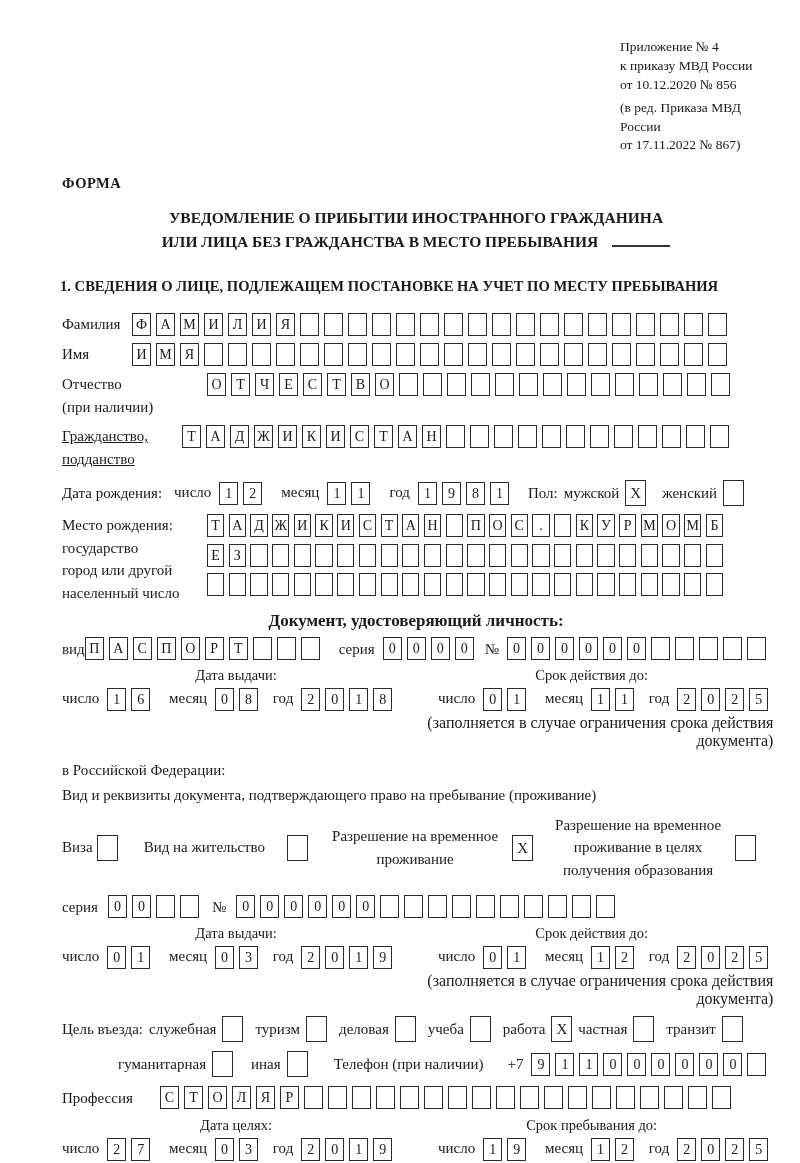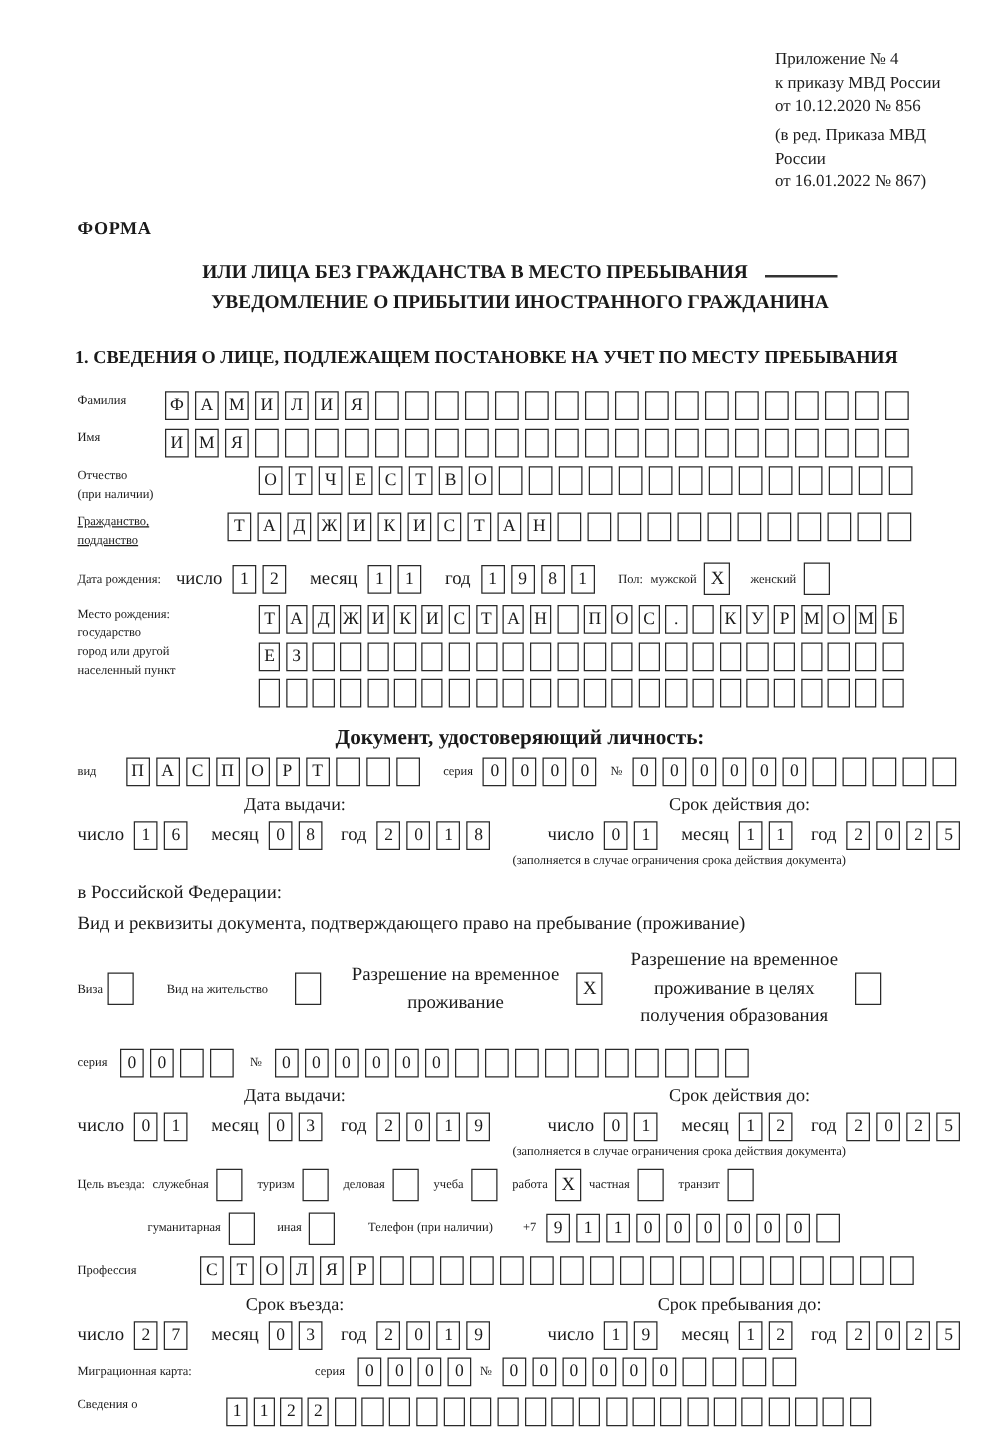--- a/index.html
+++ b/index.html
@@ -10,21 +10,21 @@
     padding:38px 30px 10px 62px; overflow:hidden;
   }
   .hdr { margin-left:558px; font-size:13.5px; line-height:1.4; }
   .hdr .gap { margin-top:4px; }
   .forma { font-weight:bold; font-size:14.5px; margin:20px 35px 0 0; letter-spacing:0.5px; }
   .title { text-align:center; font-weight:bold; font-size:15.5px; line-height:1.55; margin-top:14px; }
   .t-underline { display:inline-block; width:58px; border-bottom:2px solid #333; height:14px; margin-left:10px; }
   .sec-heading { font-weight:bold; font-size:14.6px; margin:24px 0 18px -2px; }
 
   .row { display:flex; align-items:flex-start; margin-bottom:7px; white-space:nowrap; }
-  .lbl { font-size:10px; line-height:1.5; }
+  .lbl { font-size:15px; line-height:1.5; }
   .w70 { width:70px; flex:none; }
   .w98 { width:98px; flex:none; }
   .w119 { width:119px; flex:none; }
   .w120 { width:120px; flex:none;text-decoration:underline; }
   .w145 { width:145px; flex:none; }
   .w190 { width:190px; flex:none; }
 
   .cells { white-space:nowrap; }
   .cell {
     display:inline-block; width:17px; height:21px; border:1.6px solid #2a2a2a;
@@ -39,49 +39,49 @@
     text-align:center; font-size:15px; line-height:24px; vertical-align:middle;
     background:#fff; flex:none;
   }
   .dlabel { margin-right:8px; }
   .dgroup { margin-right:14px; white-space:nowrap; }
 
   .dates { display:flex; margin-bottom:4px; }
   .dcol-l { width:348px; flex:none; }
   .dcol-r { flex:1; }
   .dhead { text-align:center; font-size:14.5px; margin-bottom:4px; }
-  .dnote { font-size:10px; text-align:left; margin-top:3px; }
+  .dnote { font-size:16px; text-align:right; margin-top:3px; }
 
   .permit-text { font-size:15px; line-height:1.65; margin:8px 0 4px 0; }
   .permit-row { display:flex; align-items:center; margin:6px 0 14px 0; }
   .perm-multi { text-align:center; line-height:1.5; }
   .purpose-row { display:flex; align-items:center; margin-bottom:9px; white-space:nowrap; }
   .purpose-row .cbox { margin:0 12px 0 6px; }
 </style>
 </head>
 <body>
 
 <div class="page">
 
   <div class="hdr">
     <div>Приложение № 4</div>
     <div>к приказу МВД России</div>
     <div>от 10.12.2020 № 856</div>
     <div class="gap">(в ред. Приказа МВД России</div>
-    <div>от 16.01.2022 № 867)</div>
+    <div>от 17.11.2022 № 867)</div>
   </div>
 
   <div class="forma">ФОРМА</div>
 
   <div class="title">
+    <div>УВЕДОМЛЕНИЕ О ПРИБЫТИИ ИНОСТРАННОГО ГРАЖДАНИНА</div>
     <div>
       <span>ИЛИ ЛИЦА БЕЗ ГРАЖДАНСТВА В МЕСТО ПРЕБЫВАНИЯ</span>
       <span class="t-underline"></span>
     </div>
-    <div>УВЕДОМЛЕНИЕ О ПРИБЫТИИ ИНОСТРАННОГО ГРАЖДАНИНА</div>
   </div>
 
   <div class="sec-heading">1. СВЕДЕНИЯ О ЛИЦЕ, ПОДЛЕЖАЩЕМ ПОСТАНОВКЕ НА УЧЕТ ПО МЕСТУ ПРЕБЫВАНИЯ</div>
 
   <div class="row">
     <span class="lbl w70">Фамилия</span>
     <span class="cells"><span class="cell">Ф</span><span class="cell">А</span><span class="cell">М</span><span class="cell">И</span><span class="cell">Л</span><span class="cell">И</span><span class="cell">Я</span><span class="cell"></span><span class="cell"></span><span class="cell"></span><span class="cell"></span><span class="cell"></span><span class="cell"></span><span class="cell"></span><span class="cell"></span><span class="cell"></span><span class="cell"></span><span class="cell"></span><span class="cell"></span><span class="cell"></span><span class="cell"></span><span class="cell"></span><span class="cell"></span><span class="cell"></span><span class="cell"></span></span>
   </div>
 
   <div class="row">
@@ -121,21 +121,21 @@
     <span class="cbox">X</span>
     <span class="lbl" style="margin:0 6px 0 16px">женский</span>
     <span class="cbox"></span>
   </div>
 
   <div class="row" style="margin-top:8px">
     <span class="lbl w145">
       <span style="display:block">Место рождения:</span>
       <span style="display:block">государство</span>
       <span style="display:block">город или другой</span>
-      <span style="display:block">населенный пункт</span>
+      <span style="display:block">населенный число</span>
     </span>
     <span class="cellrows sm">
       <span class="cells"><span class="cell">Т</span><span class="cell">А</span><span class="cell">Д</span><span class="cell">Ж</span><span class="cell">И</span><span class="cell">К</span><span class="cell">И</span><span class="cell">С</span><span class="cell">Т</span><span class="cell">А</span><span class="cell">Н</span><span class="cell"></span><span class="cell">П</span><span class="cell">О</span><span class="cell">С</span><span class="cell">.</span><span class="cell"></span><span class="cell">К</span><span class="cell">У</span><span class="cell">Р</span><span class="cell">М</span><span class="cell">О</span><span class="cell">М</span><span class="cell">Б</span></span>
       <span class="cells"><span class="cell">Е</span><span class="cell">З</span><span class="cell"></span><span class="cell"></span><span class="cell"></span><span class="cell"></span><span class="cell"></span><span class="cell"></span><span class="cell"></span><span class="cell"></span><span class="cell"></span><span class="cell"></span><span class="cell"></span><span class="cell"></span><span class="cell"></span><span class="cell"></span><span class="cell"></span><span class="cell"></span><span class="cell"></span><span class="cell"></span><span class="cell"></span><span class="cell"></span><span class="cell"></span><span class="cell"></span></span>
       <span class="cells"><span class="cell"></span><span class="cell"></span><span class="cell"></span><span class="cell"></span><span class="cell"></span><span class="cell"></span><span class="cell"></span><span class="cell"></span><span class="cell"></span><span class="cell"></span><span class="cell"></span><span class="cell"></span><span class="cell"></span><span class="cell"></span><span class="cell"></span><span class="cell"></span><span class="cell"></span><span class="cell"></span><span class="cell"></span><span class="cell"></span><span class="cell"></span><span class="cell"></span><span class="cell"></span><span class="cell"></span></span>
     </span>
   </div>
 
   <div style="text-align:center; font-weight:bold; font-size:17px; margin:2px 0 6px 0;">Документ, удостоверяющий личность:</div>
 
@@ -246,21 +246,21 @@
     <span class="cells"><span class="cell">9</span><span class="cell">1</span><span class="cell">1</span><span class="cell">0</span><span class="cell">0</span><span class="cell">0</span><span class="cell">0</span><span class="cell">0</span><span class="cell">0</span><span class="cell"></span></span>
   </div>
 
   <div class="row" style="align-items:center">
     <span class="lbl w98">Профессия</span>
     <span class="cells"><span class="cell">С</span><span class="cell">Т</span><span class="cell">О</span><span class="cell">Л</span><span class="cell">Я</span><span class="cell">Р</span><span class="cell"></span><span class="cell"></span><span class="cell"></span><span class="cell"></span><span class="cell"></span><span class="cell"></span><span class="cell"></span><span class="cell"></span><span class="cell"></span><span class="cell"></span><span class="cell"></span><span class="cell"></span><span class="cell"></span><span class="cell"></span><span class="cell"></span><span class="cell"></span><span class="cell"></span><span class="cell"></span></span>
   </div>
 
   <div class="dates" style="margin-top:8px">
     <div class="dcol-l">
-      <div class="dhead">Срок въезда:</div>
+      <div class="dhead">Дата целях:</div>
       <div style="white-space:nowrap">
         <span class="dlabel">число</span><span class="cells"><span class="cell">2</span><span class="cell">7</span></span>
         <span class="dlabel" style="margin-left:10px">месяц</span><span class="cells"><span class="cell">0</span><span class="cell">3</span></span>
         <span class="dlabel" style="margin-left:6px">год</span><span class="cells"><span class="cell">2</span><span class="cell">0</span><span class="cell">1</span><span class="cell">9</span></span>
       </div>
     </div>
     <div class="dcol-r">
       <div class="dhead">Срок пребывания до:</div>
       <div style="white-space:nowrap; padding-left:28px">
         <span class="dlabel">число</span><span class="cells"><span class="cell">1</span><span class="cell">9</span></span>

